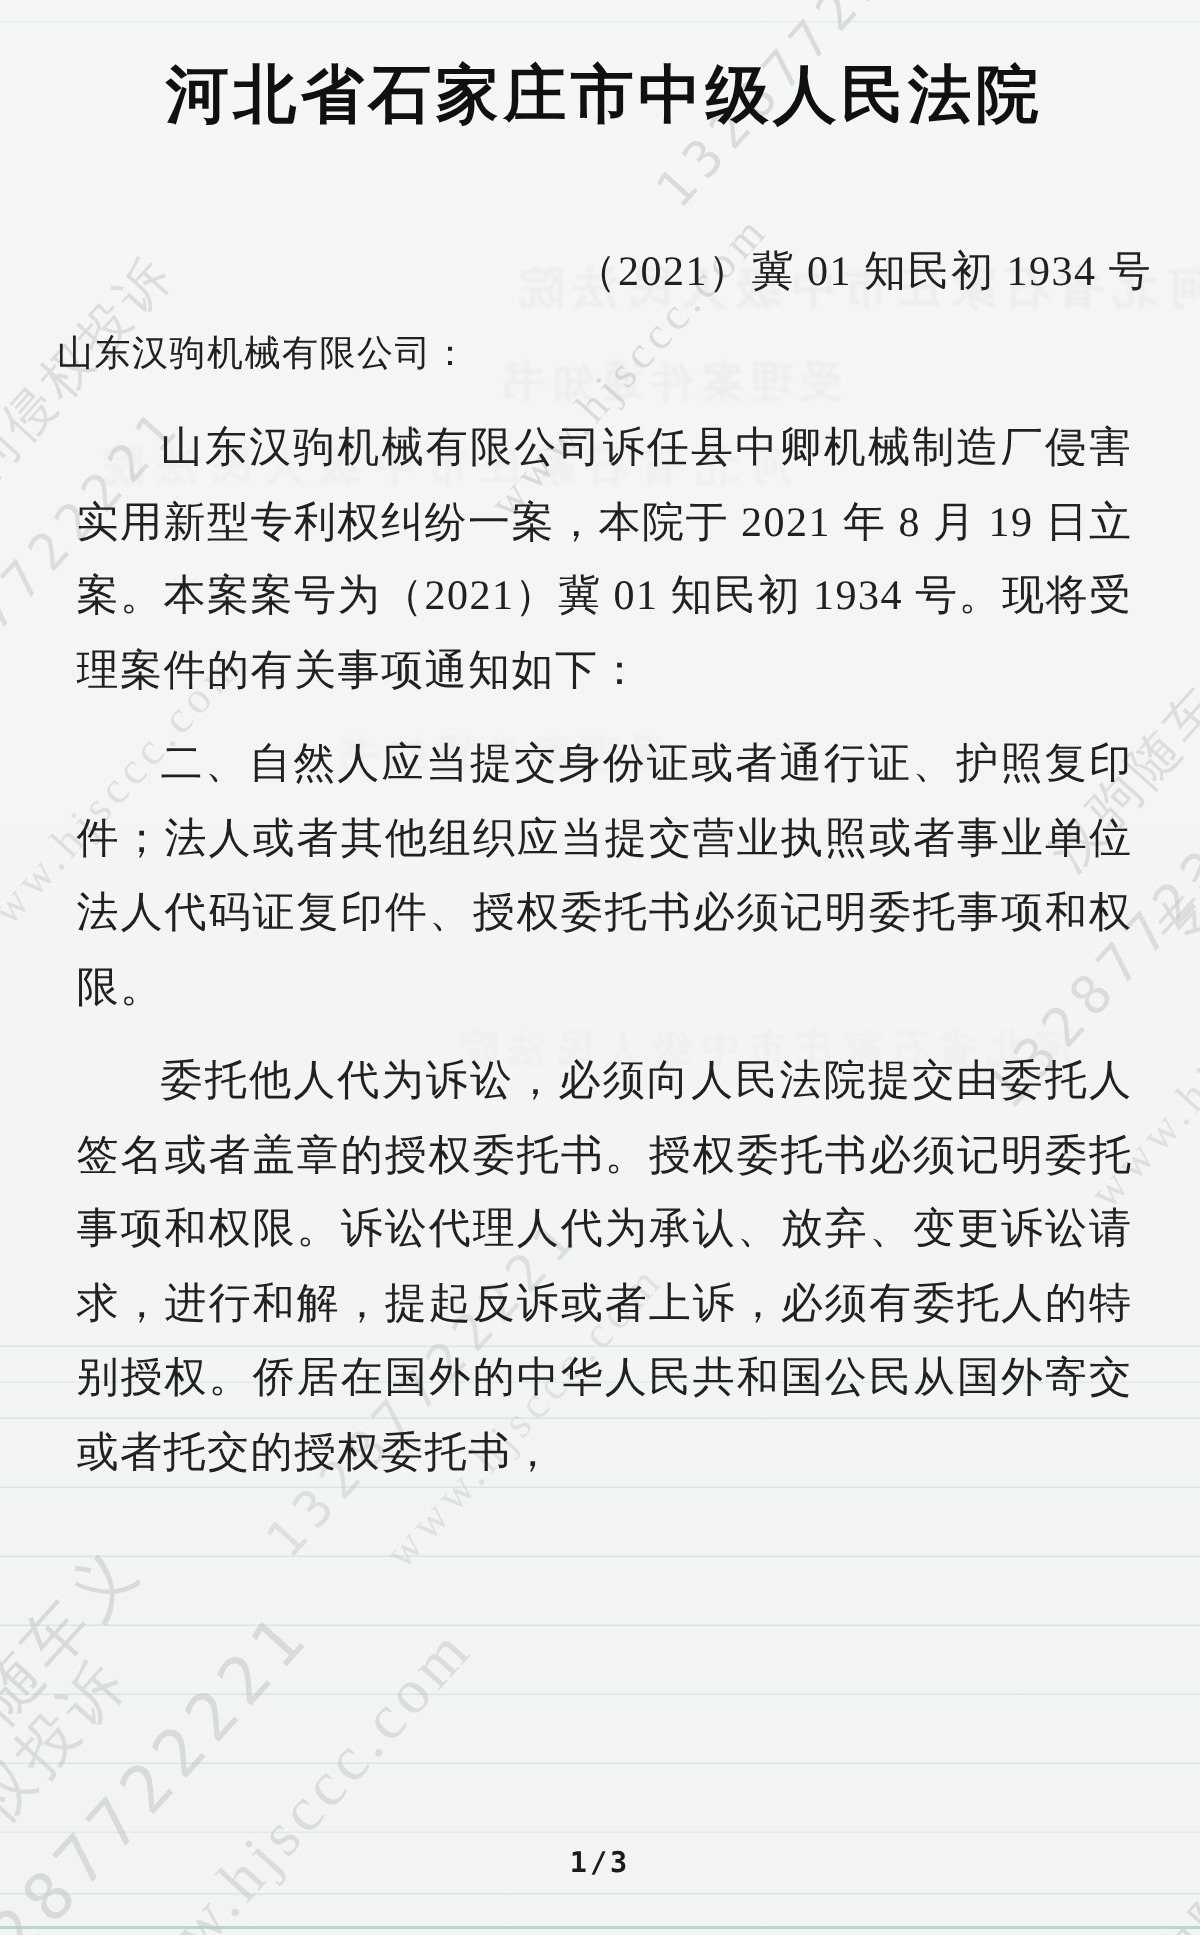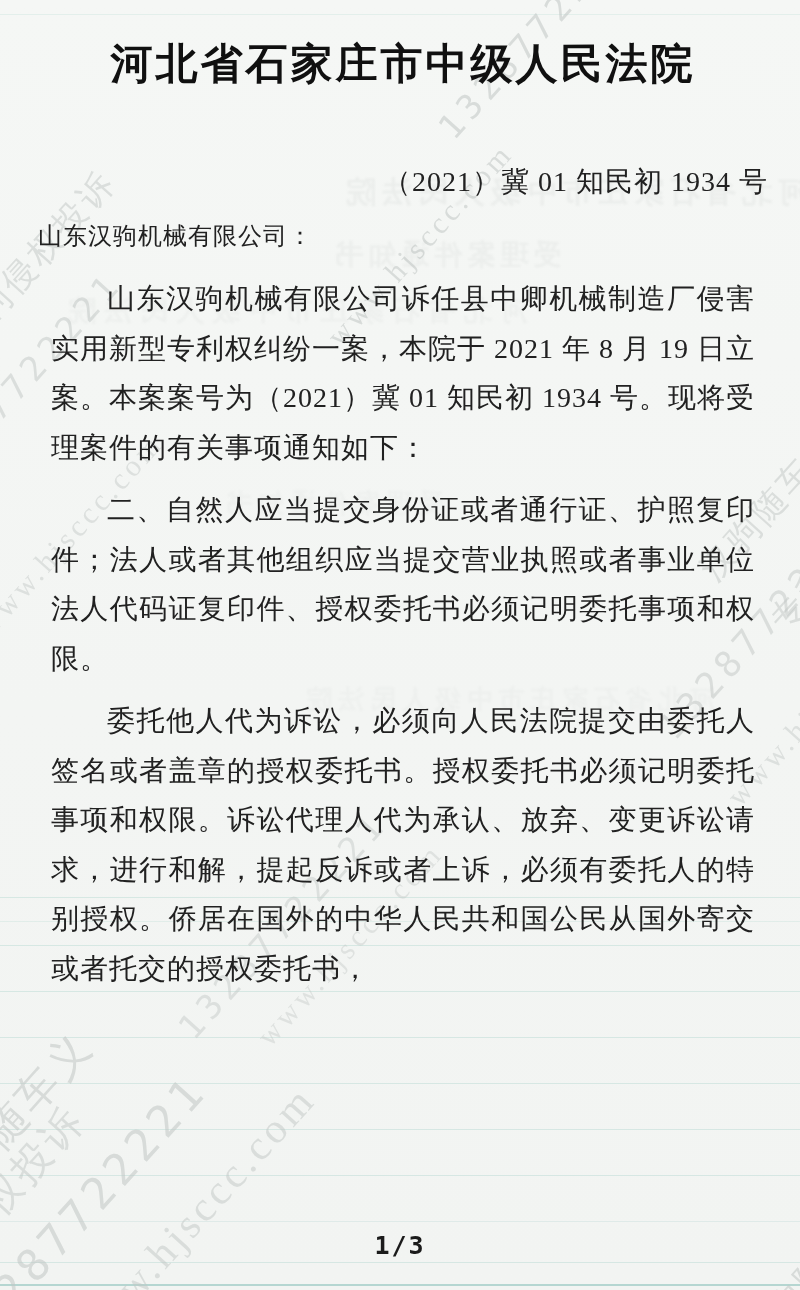--- a/index.html
+++ b/index.html
@@ -84,21 +84,21 @@
     text-align: justify;
     text-justify: inter-ideograph;
     text-indent: 2em;
   }
   .footer {
     position: absolute; z-index: 3;
     left: 0; top: 1231px; width: 800px;
     text-align: center;
     font-family: "DejaVu Sans Mono", monospace;
     font-weight: bold;
-    font-size: 25px;
+    font-size: 19px;
     letter-spacing: 2px;
     color: #1b1b1b;
   }
 </style>
 </head>
 <body>
 
 <div class="page">
 
   <div>

